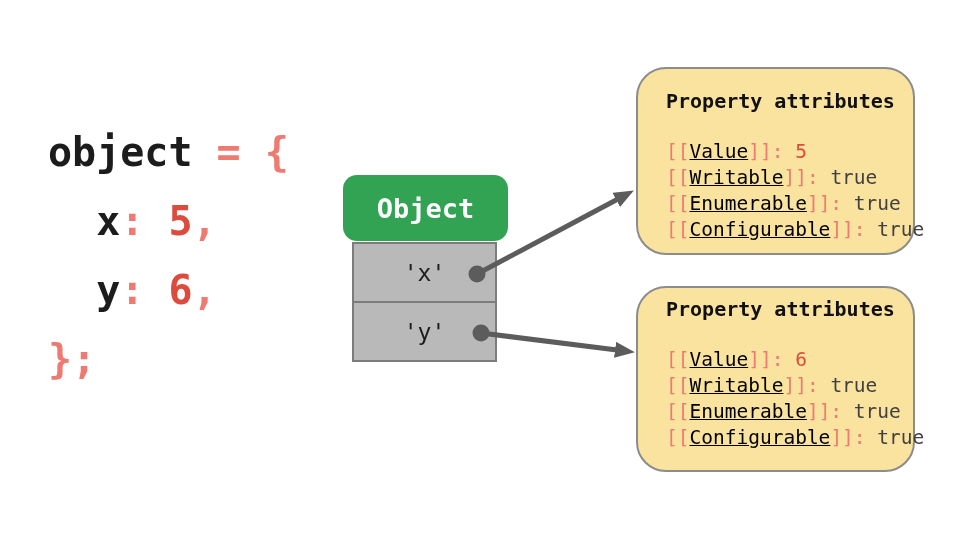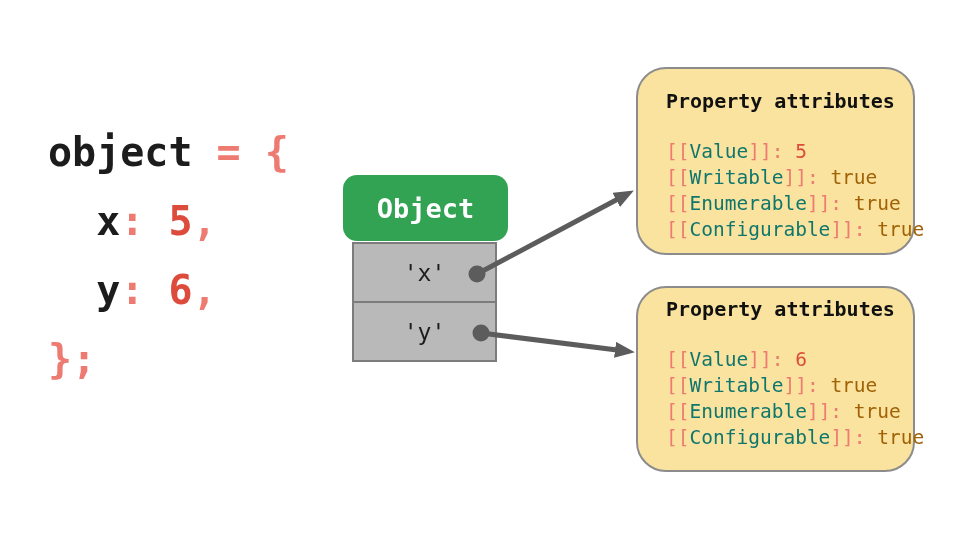--- a/index.html
+++ b/index.html
@@ -4,22 +4,22 @@
 <style>
   html,body{margin:0;padding:0;}
   body{
     width:960px;height:540px;position:relative;overflow:hidden;background:#ffffff;
     font-family:"DejaVu Sans Mono","Liberation Mono",monospace;
   }
   
   .c-code{color:#1c1c1c;}
   .c-coral{color:#EE7B72;}
   .c-number{color:#DC4B3C;}
-  .c-purple{color:#0f766e;}
-  .c-boolean{color:#a16207;}
+  .c-purple{color:#000000;text-decoration:underline;}
+  .c-boolean{color:#404040;}
 
   
   .code{
     position:absolute;left:48px;top:118px;
     font-size:40px;line-height:69px;white-space:pre;font-weight:bold;
   }
 
   
   .object-header{
     position:absolute;left:343px;top:175px;width:165px;height:66px;

